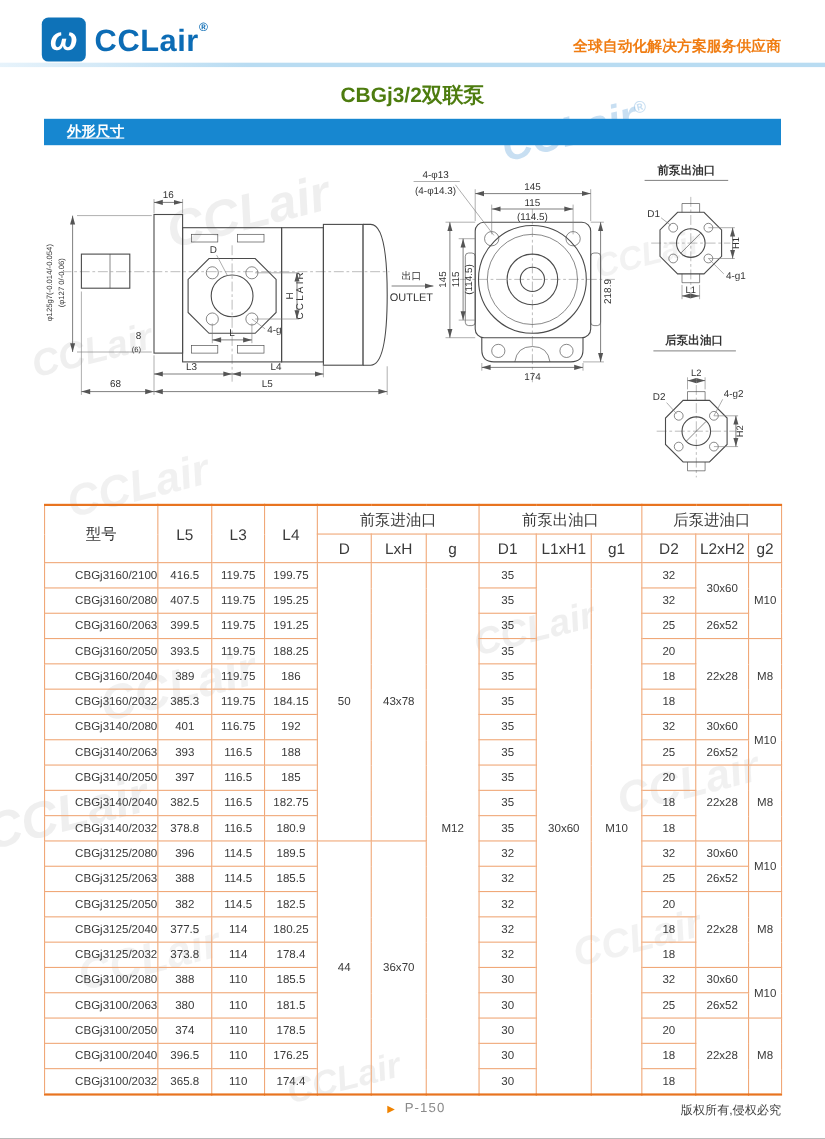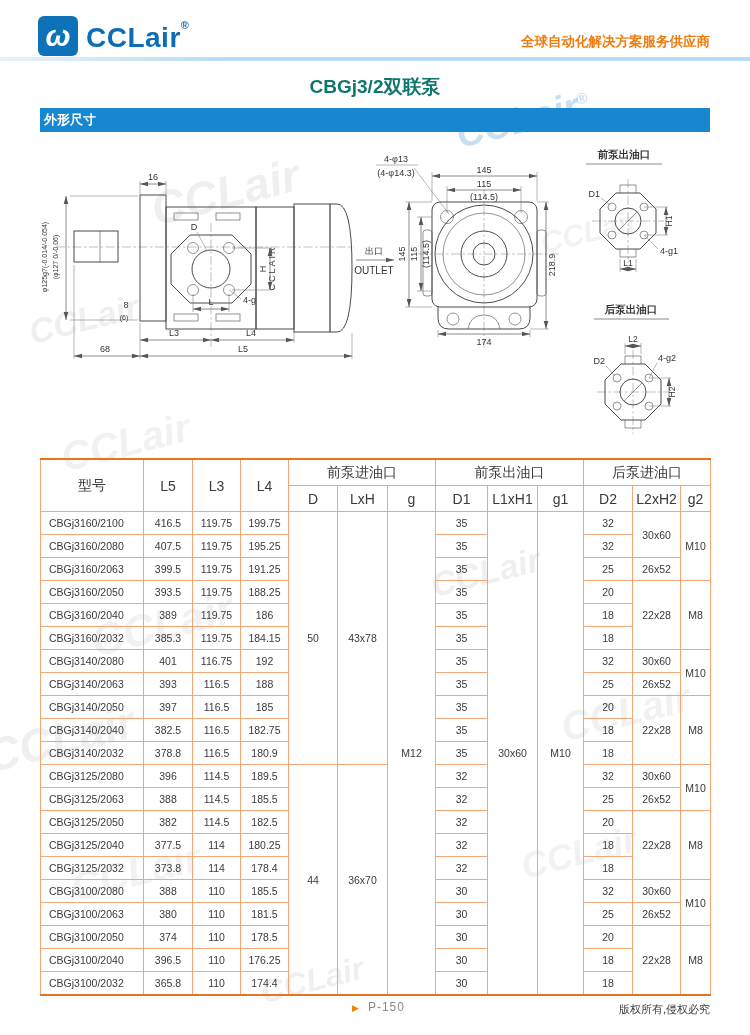--- a/index.html
+++ b/index.html
@@ -8,44 +8,44 @@
   
   .logo{position:absolute;left:38px;top:16px;display:flex;align-items:center;}
   .logo-box{width:40px;height:40px;background:#0e72b8;border-radius:6px;color:#fff;
             display:flex;align-items:center;justify-content:center;font-size:30px;font-style:italic;font-weight:bold;}
   .logo-word{font-size:28px;font-weight:bold;color:#0c6cb5;margin-left:8px;letter-spacing:.5px;text-align:right;}
   .logo-reg{font-size:11px;color:#0c6cb5;vertical-align:18px;font-weight:bold;}
   .tagline{position:absolute;right:40px;top:33px;font-size:13.5px;font-weight:bold;color:#f07d13;}
   .hdr-line{position:absolute;left:0;top:57px;width:750px;height:4px;
             background:linear-gradient(to right,#e7f3fb,#b9dcf2 30%,#b9dcf2);}
   .doc-title{position:absolute;left:0;top:74px;width:750px;text-align:center;
-             font-size:19px;font-weight:bold;color:#0f766e;}
+             font-size:19px;font-weight:bold;color:#4d7c0f;}
   .section-bar{position:absolute;left:40px;top:108px;width:670px;height:24px;background:#1787d0;
                color:#fff;font-size:13px;font-weight:bold;line-height:24px;padding-left:0;}
-  .section-bar span{padding-left:4px;}
+  .section-bar span{padding-left:21px;text-decoration:underline;}
   
   .draw{position:absolute;left:0;top:135px;width:750px;height:325px;}
   .notes{position:absolute;left:128px;top:393px;font-size:11.5px;color:#4a4a4a;line-height:26px;}
   
   .ol{fill:none;stroke:#4b4b4b;stroke-width:1;}
   .ol2{fill:none;stroke:#4b4b4b;stroke-width:.6;}
   .dim{stroke:#5a5a5a;stroke-width:.7;fill:none;}
   .ext{stroke:#7a7a7a;stroke-width:.55;fill:none;}
   .cl{stroke:#999;stroke-width:.6;stroke-dasharray:9 2.5 2.5 2.5;fill:none;}
   .dt{font-size:9px;fill:#333;}
   .dts{font-size:7px;fill:#333;}
   .ptitle{font-size:10.5px;font-weight:bold;fill:#333;}
   
   .spec{position:absolute;left:40px;top:458px;width:670px;border-collapse:collapse;table-layout:fixed;
         border-top:2.5px solid #e87420;border-bottom:2.5px solid #e87420;}
   .spec th,.spec td{border:1px solid #f0a878;font-weight:normal;color:#3a3a3a;
         text-align:center;vertical-align:middle;padding:0;}
   .spec th{height:25px;font-size:14px;}
   .spec td{height:22px;font-size:10.5px;}
-  .spec td.m{text-align:left;padding-left:8px;}
+  .spec td.m{text-align:right;padding-left:8px;}
   
   .pageno{position:absolute;left:352px;top:1000px;font-size:12px;color:#8a8a8a;letter-spacing:1px;text-align:right;}
   .pageno .tri{color:#f08300;font-size:9px;margin-right:8px;}
   .copyr{position:absolute;right:40px;top:1002px;font-size:11px;font-weight:normal;color:#3f3f3f;}
   
   .wm{position:absolute;font-weight:bold;font-style:italic;pointer-events:none;
       transform:rotate(-14deg);color:rgba(155,155,155,.16);white-space:nowrap;}
   .wm.blue{color:rgba(125,178,224,.42);}
   .wm sup{font-size:40%;}
 </style>

